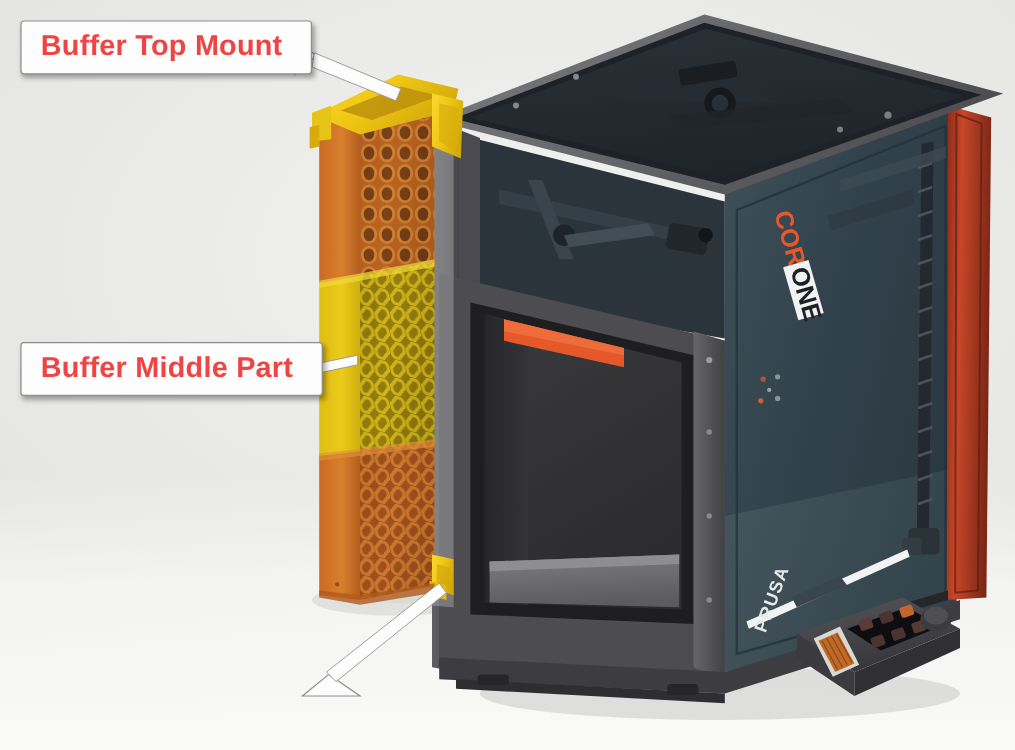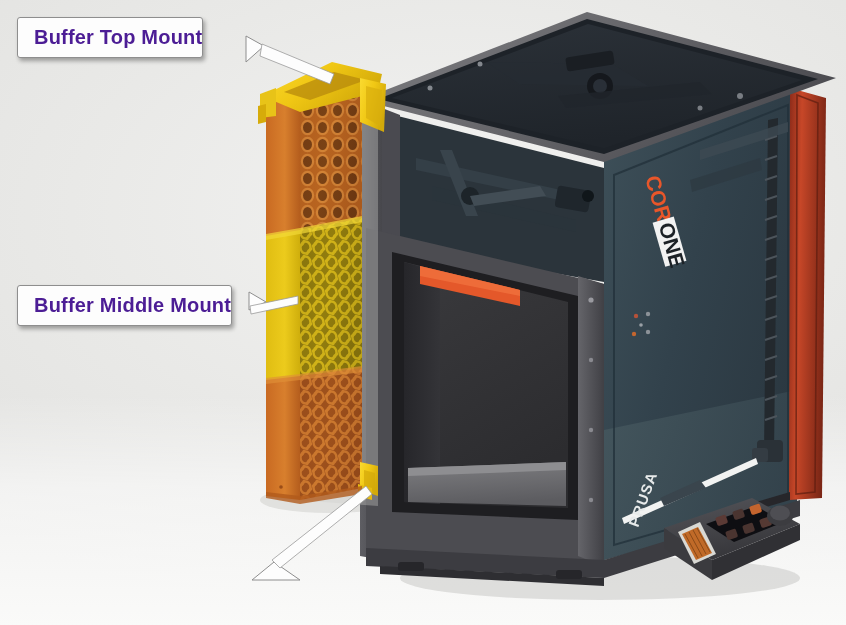--- a/index.html
+++ b/index.html
@@ -32,23 +32,23 @@
   
   #scene { position: absolute; inset: 0; }
 
   
   .callout {
     position: absolute;
     background: #fdfdfd;
     border: 1px solid #8e8e8e;
     border-radius: 3px;
     box-shadow: 2px 3px 4px rgba(0,0,0,0.33);
-    padding: 9px 0 10px 16px;
-    color: #4c1d95;
-    font-size: 20px;
+    padding: 9px 24px 10px 16px;
+    color: #ef4444;
+    font-size: 24px;
     font-weight: bold;
     letter-spacing: 0.2px;
     white-space: nowrap;
     line-height: 1;
     z-index: 30;
   }
   #callout-top    { left: 17px;  top: 17px;  }
   #callout-middle { left: 17px;  top: 285px; }
   #callout-bottom { left: 20px;  top: 565px; }
 </style>
@@ -369,17 +369,17 @@
       <path d="M274,562 L252,580 L300,580 Z" fill="#fdfdfd" stroke="#8e8e8e" stroke-width="1"></path>
       <path d="M272,560 L366,486 L372,494 L280,568 Z" fill="#fdfdfd" stroke="#9a9a9a" stroke-width="0.8"></path>
     </g>
   </svg>
 
   <div class="callout" id="callout-top">
     <span>Buffer Top Mount</span>
   </div>
 
   <div class="callout" id="callout-middle">
-    <span>Buffer Middle Mount</span>
+    <span>Buffer Middle Part</span>
   </div>
 
 
 </div>
 
 </body></html>

